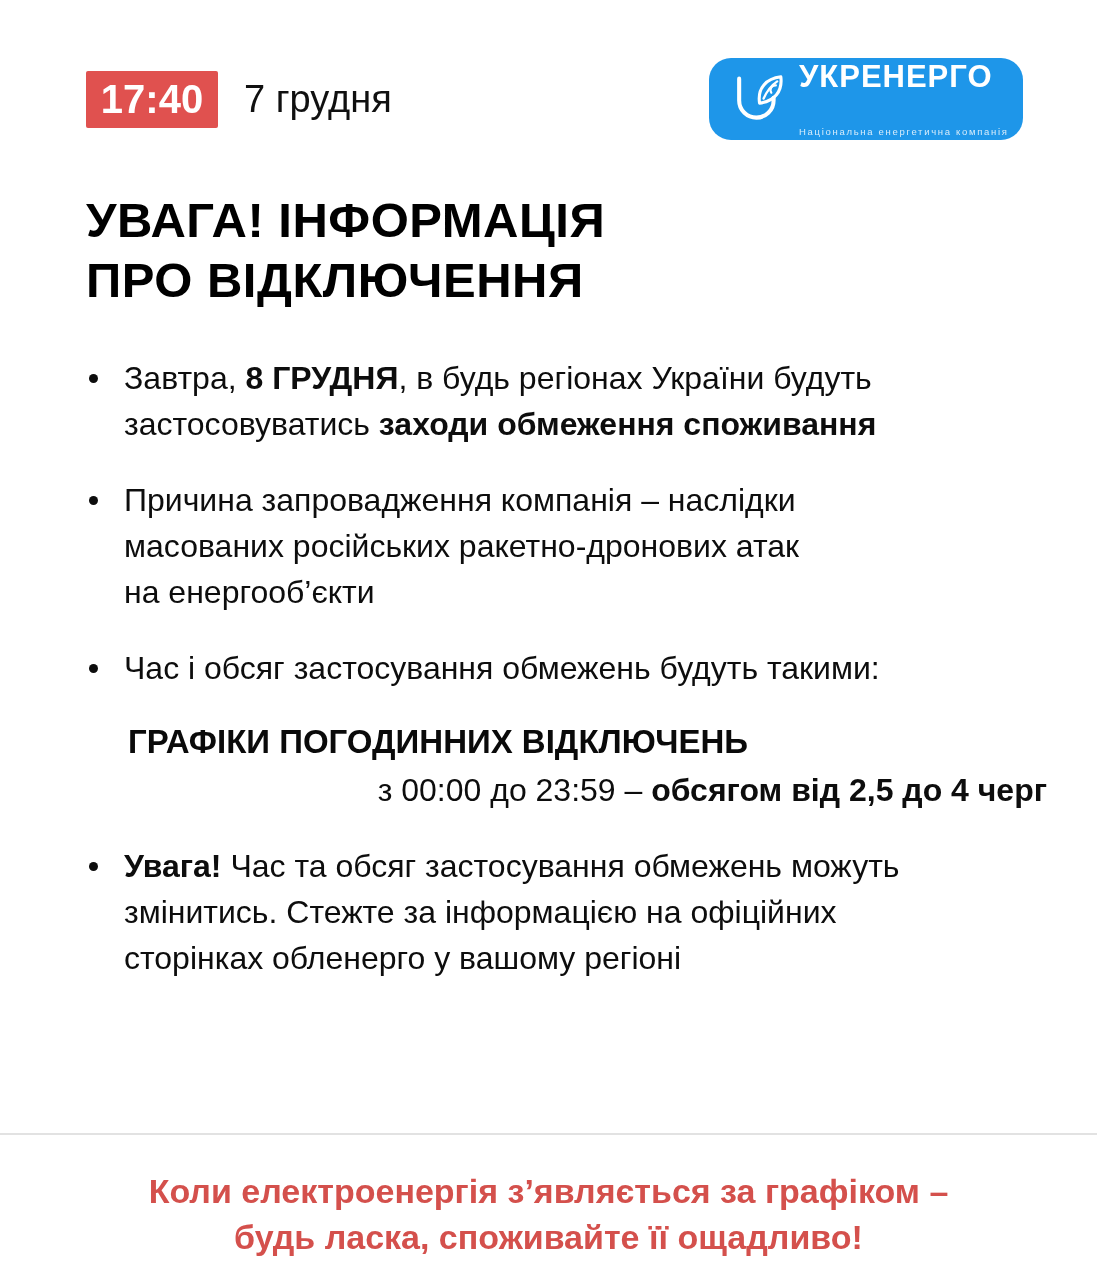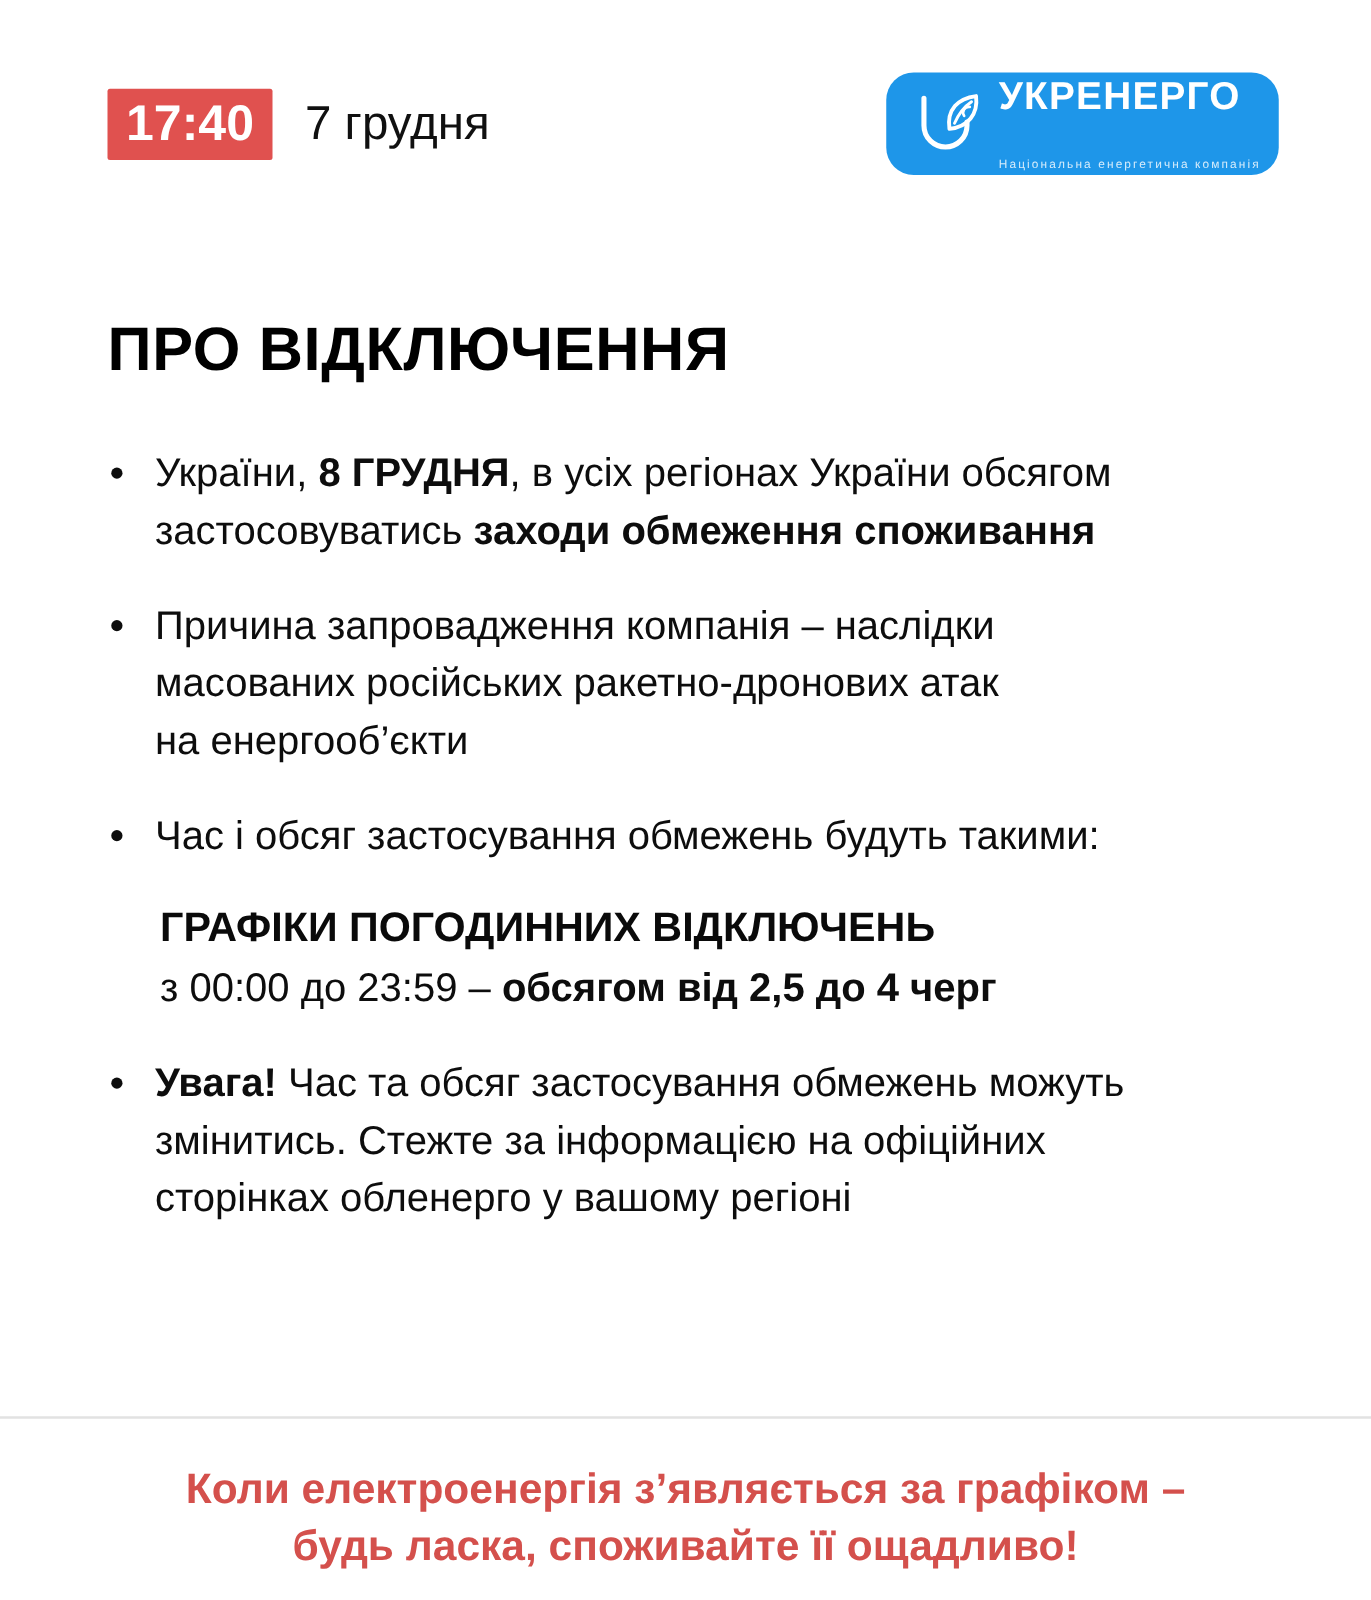--- a/index.html
+++ b/index.html
@@ -53,21 +53,21 @@
     margin: 0 0 30px 0; color: #0d0d0d;
   }
   .bullets li .dot {
     position: absolute; left: 3px; top: 19px;
     width: 9px; height: 9px; border-radius: 50%; background: #0d0d0d;
   }
 
   
   .schedule { margin: 24px 50px 30px 128px; }
   .sch-head { font-size: 33px; font-weight: bold; line-height: 42px; color: #0a0a0a; }
-  .sch-line { font-size: 32px; line-height: 46px; margin-top: 4px; color: #0d0d0d; }
+  .sch-line { font-size: 32px; line-height: 46px; margin-top: 4px; color: #0d0d0d; text-align: right; }
 
   .notice-list { margin-top: 30px; }
 
   
   .divider {
     position: absolute; left: 0; right: 0; top: 1133px;
     border: 0; border-top: 2px solid #e2e2e2; margin: 0;
   }
   .footer {
     position: absolute; left: 0; right: 0; top: 1168px;
@@ -96,28 +96,28 @@
         </svg>
       </span>
       <span class="logo-textcol">
         <span class="logo-name">УКРЕНЕРГО</span>
         <span class="logo-tagline">Національна енергетична компанія</span>
       </span>
     </div>
   </header>
 
   <h1 class="page-title">
-    <br>
+    <span>УВАГА! ІНФОРМАЦІЯ</span><br>
     <span>ПРО ВІДКЛЮЧЕННЯ</span>
   </h1>
 
   <ul class="bullets">
     <li>
       <span class="dot"></span>
-      <div class="txt"><span>України, </span><span class="b">8 ГРУДНЯ</span><span>, в усіх регіонах України обсягом</span><br><span>застосовуватись </span><span class="b">заходи обмеження споживання</span></div>
+      <div class="txt"><span>Завтра, </span><span class="b">8 ГРУДНЯ</span><span>, в будь регіонах України будуть</span><br><span>застосовуватись </span><span class="b">заходи обмеження споживання</span></div>
     </li>
     <li>
       <span class="dot"></span>
       <div class="txt"><span>Причина запровадження компанія – наслідки</span><br><span>масованих російських ракетно-дронових атак</span><br><span>на енергооб’єкти</span></div>
     </li>
     <li>
       <span class="dot"></span>
       <div class="txt"><span>Час і обсяг застосування обмежень будуть такими:</span></div>
     </li>
   </ul>

